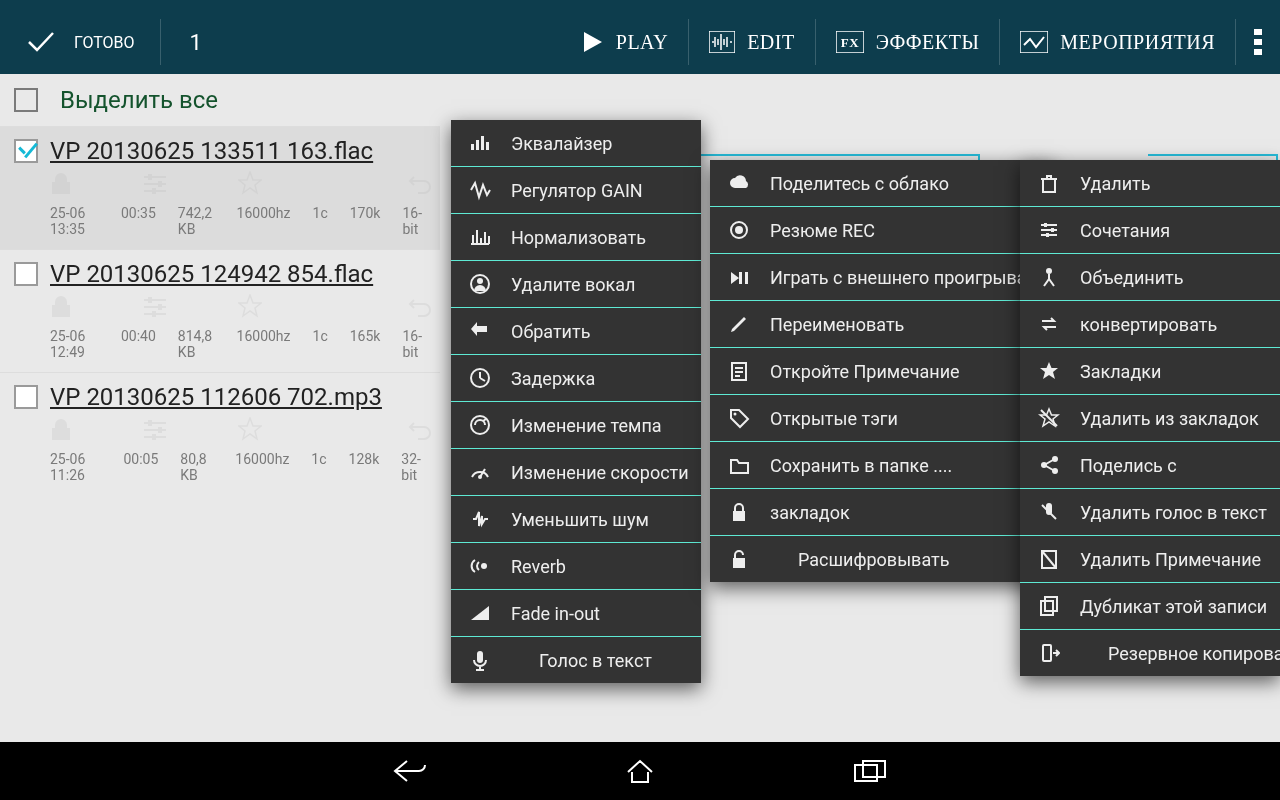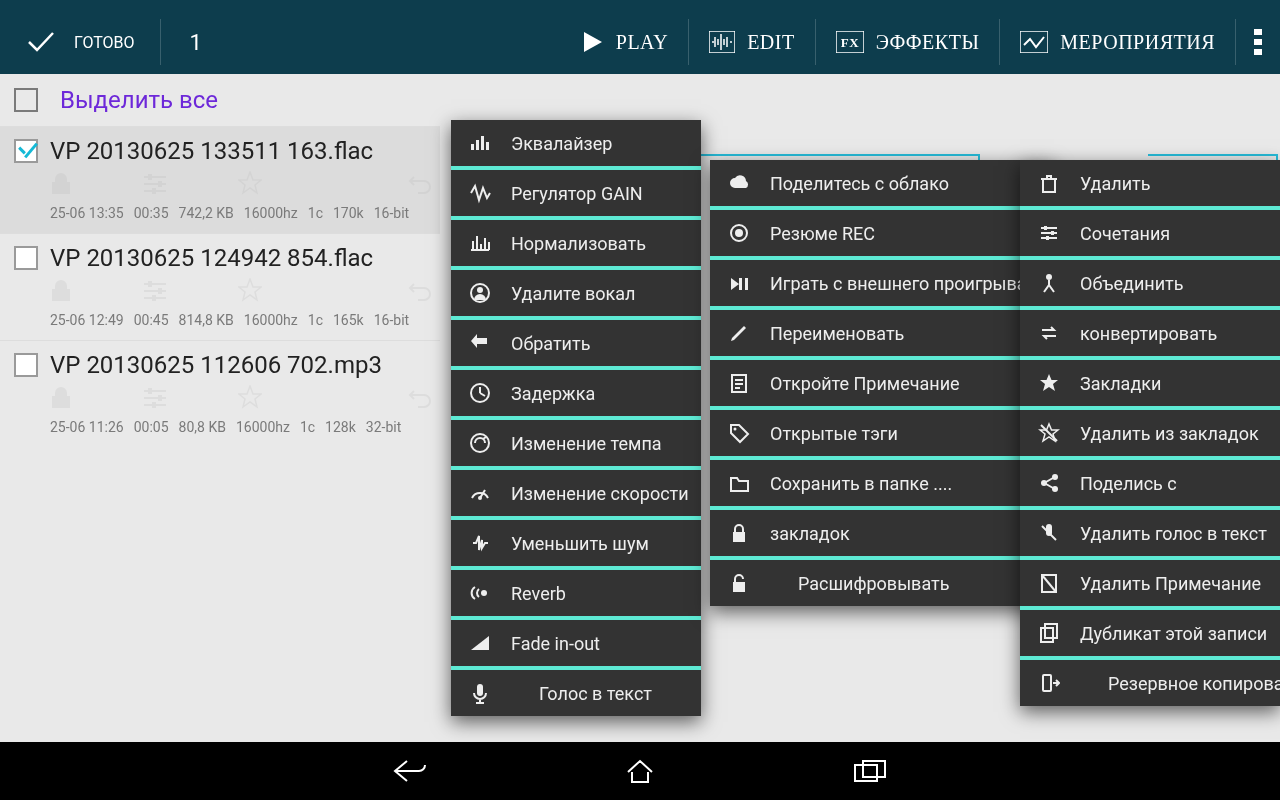--- a/index.html
+++ b/index.html
@@ -9,43 +9,43 @@
   
   .topbar { height:84px; background:#0d3d4d; color:#fff; display:flex; align-items:center; }
   .topbar .done { display:flex; align-items:center; gap:18px; padding:0 26px; height:100%;}
   .topbar .count { padding:0 28px; font-size:22px; height:100%; display:flex; align-items:center;}
   .vsep { width:1px; height:46px; background:rgba(255,255,255,.18);}
   .spacer{flex:1;}
   .tbtn { display:flex; align-items:center; gap:12px; padding:0 20px; height:100%; font-size:20px; letter-spacing:.5px;font-family:Liberation Serif, serif;}
   .accent-line{height:4px;background:#15b9d6;}
 
   
-  .selall { height:52px; display:flex; align-items:center; gap:22px; padding:0 14px; font-size:24px; color:#6d28d9; background:#e9e9e9;}
+  .selall { height:52px; display:flex; align-items:center; gap:22px; padding:0 14px; font-size:24px; color:#14532d; background:#e9e9e9;}
   .chk { width:24px; height:24px; border:2px solid #9a9a9a; background:#fff;}
   .selall .chk{ border-color:#7a7a7a; background:transparent;}
 
   
   .list { width:440px; }
   .item { padding:10px 14px 12px 14px; border-top:1px solid #ddd; position:relative;}
   .item.sel{ background:#dcdcdc;}
   .item .row1{ display:flex; align-items:center; gap:12px;}
-  .item .title{ font-size:24px; color:#222; }
+  .item .title{ font-size:24px; color:#222;text-decoration:underline; }
   .item .row2{ display:flex; align-items:center; gap:70px; padding-left:36px; margin-top:6px;}
   .lock{ width:22px; height:22px; opacity:.25;}
   .sliders{ width:26px; height:22px; opacity:.25;}
   .star{ width:24px; height:24px; opacity:.25;}
   .undo{ width:24px; height:24px; opacity:.25; position:absolute; right:8px; top:48px;}
-  .meta{ font-size:14px; color:#7a7a7a; padding-left:36px; margin-top:10px; display:flex; gap:10px;}
+  .meta{ font-size:14px; color:#7a7a7a; padding-left:36px; margin-top:10px; display:flex; gap:22px;}
   .chk.checked{ position:relative;}
   .chk.checked:after{ content:""; position:absolute; left:2px; top:8px; width:8px; height:3px; background:#15b9d6; transform:rotate(45deg);}
   .chk.checked:before{ content:""; position:absolute; left:6px; top:8px; width:18px; height:3px; background:#15b9d6; transform:rotate(-50deg);}
 
   
   .menu { position:absolute; background:#333; color:#eee; box-shadow:0 6px 18px rgba(0,0,0,.6); font-size:18px;}
-  .menu .mi{ display:flex; align-items:center; gap:20px; padding:12px 26px 12px 18px; border-bottom:4px solid #5eead4; white-space:nowrap;}
+  .menu .mi{ display:flex; align-items:center; gap:20px; padding:12px 26px 12px 18px; border-bottom:1px solid #5eead4; white-space:nowrap;}
   .menu .mi:last-child{border-bottom:none;gap:48px;}
   .mic{ width:22px; height:22px; flex:0 0 22px; display:flex; align-items:center; justify-content:center;}
 
   .menu1{ left:451px; top:120px; width:250px;}
   .menu2{ left:710px; top:160px; width:344px;}
   .menu3{ left:1020px; top:160px; width:260px;}
 
   
   .conn { position:absolute; border:2px solid #27bcd9; }
   .conn.a{ left:670px; top:80px; width:310px; height:80px; border-left:none; border-bottom:none;}
@@ -171,21 +171,21 @@
             </svg>
       <svg class="star">
               <path d="M12 1 L15 9 L23 9 L17 14 L19 22 L12 17 L5 22 L7 14 L1 9 L9 9 Z" fill="none" stroke="#bbb" stroke-width="1.5"></path>
             </svg>
     </div>
     <svg class="undo">
             <path d="M6 10 L2 6 L6 2 M2 6 H16 a6 6 0 0 1 0 12 H10" stroke="#bbb" stroke-width="2" fill="none"></path>
           </svg>
     <div class="meta">
             <span>25-06 12:49</span>
-            <span>00:45</span>
+            <span>00:40</span>
             <span>814,8 KB</span>
             <span>16000hz</span>
             <span>1c</span>
             <span>165k</span>
             <span>16-bit</span>
           </div>
         </div>
         <div class="item">
     <div class="row1">
       <span class="chk "></span>

